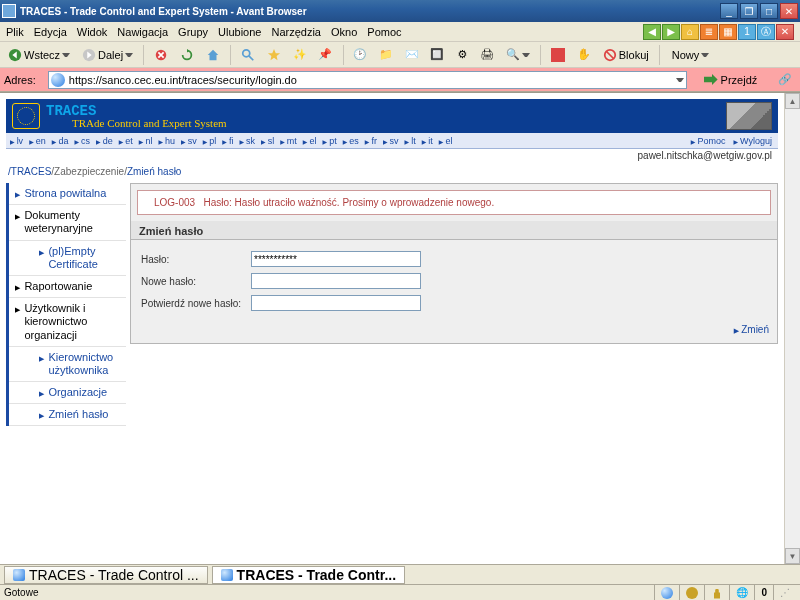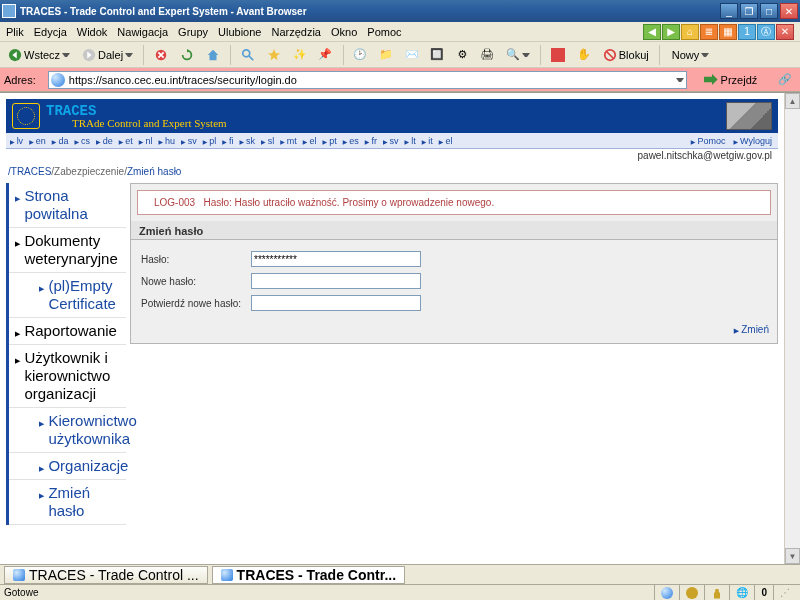--- a/index.html
+++ b/index.html
@@ -49,21 +49,21 @@
   
   .userline { text-align:right; font-size:10px; color:#333; padding: 1px 6px; }
   
   .bcrumb { font-size:10px; color:#1b4aa3; padding: 4px 2px; }
   .bcrumb .sep, .bcrumb a { color:#1b4aa3; text-decoration:none; }
   .bcrumb .muted { color:#666; }
   
   .cols { display:flex; gap:4px; margin-top:2px; }
   .sidebar { width:120px; }
   .sidenav { border-left:3px solid #1b4aa3; }
-  .navitem { display:flex; align-items:flex-start; gap:4px; padding:4px 6px; font-size:15px; color:#1b4aa3; border-bottom:1px solid #e2e2e2; line-height:1.2; cursor:pointer; }
+  .navitem { display:flex; align-items:flex-start; gap:4px; padding:4px 6px; font-size:11px; color:#1b4aa3; border-bottom:1px solid #e2e2e2; line-height:1.2; cursor:pointer; }
   .navitem .bullet::before { content:"▶"; font-size:7px; color:#1b4aa3; line-height:1.4; }
   .navitem.black { color:#000; }
   .navitem.black .bullet::before { color:#000; }
   .navitem.sub { padding-left:30px; }
   .main { flex:1; }
   .panel { border:1px solid #b5b5b5; background:#efefef; }
   .errbar { background:#fff; border:1px solid #c99; color:#b04040; font-size:10px; padding:6px 16px; margin:6px; }
   .formtitle { font-weight:bold; font-size:11px; padding:4px 8px 2px; color:#333; border-bottom:1px solid #b5b5b5; background:#e4e4e4; margin:0 0 0 0; }
   .formarea { padding:8px 6px 6px; }
   table.form { border-collapse:collapse; }

